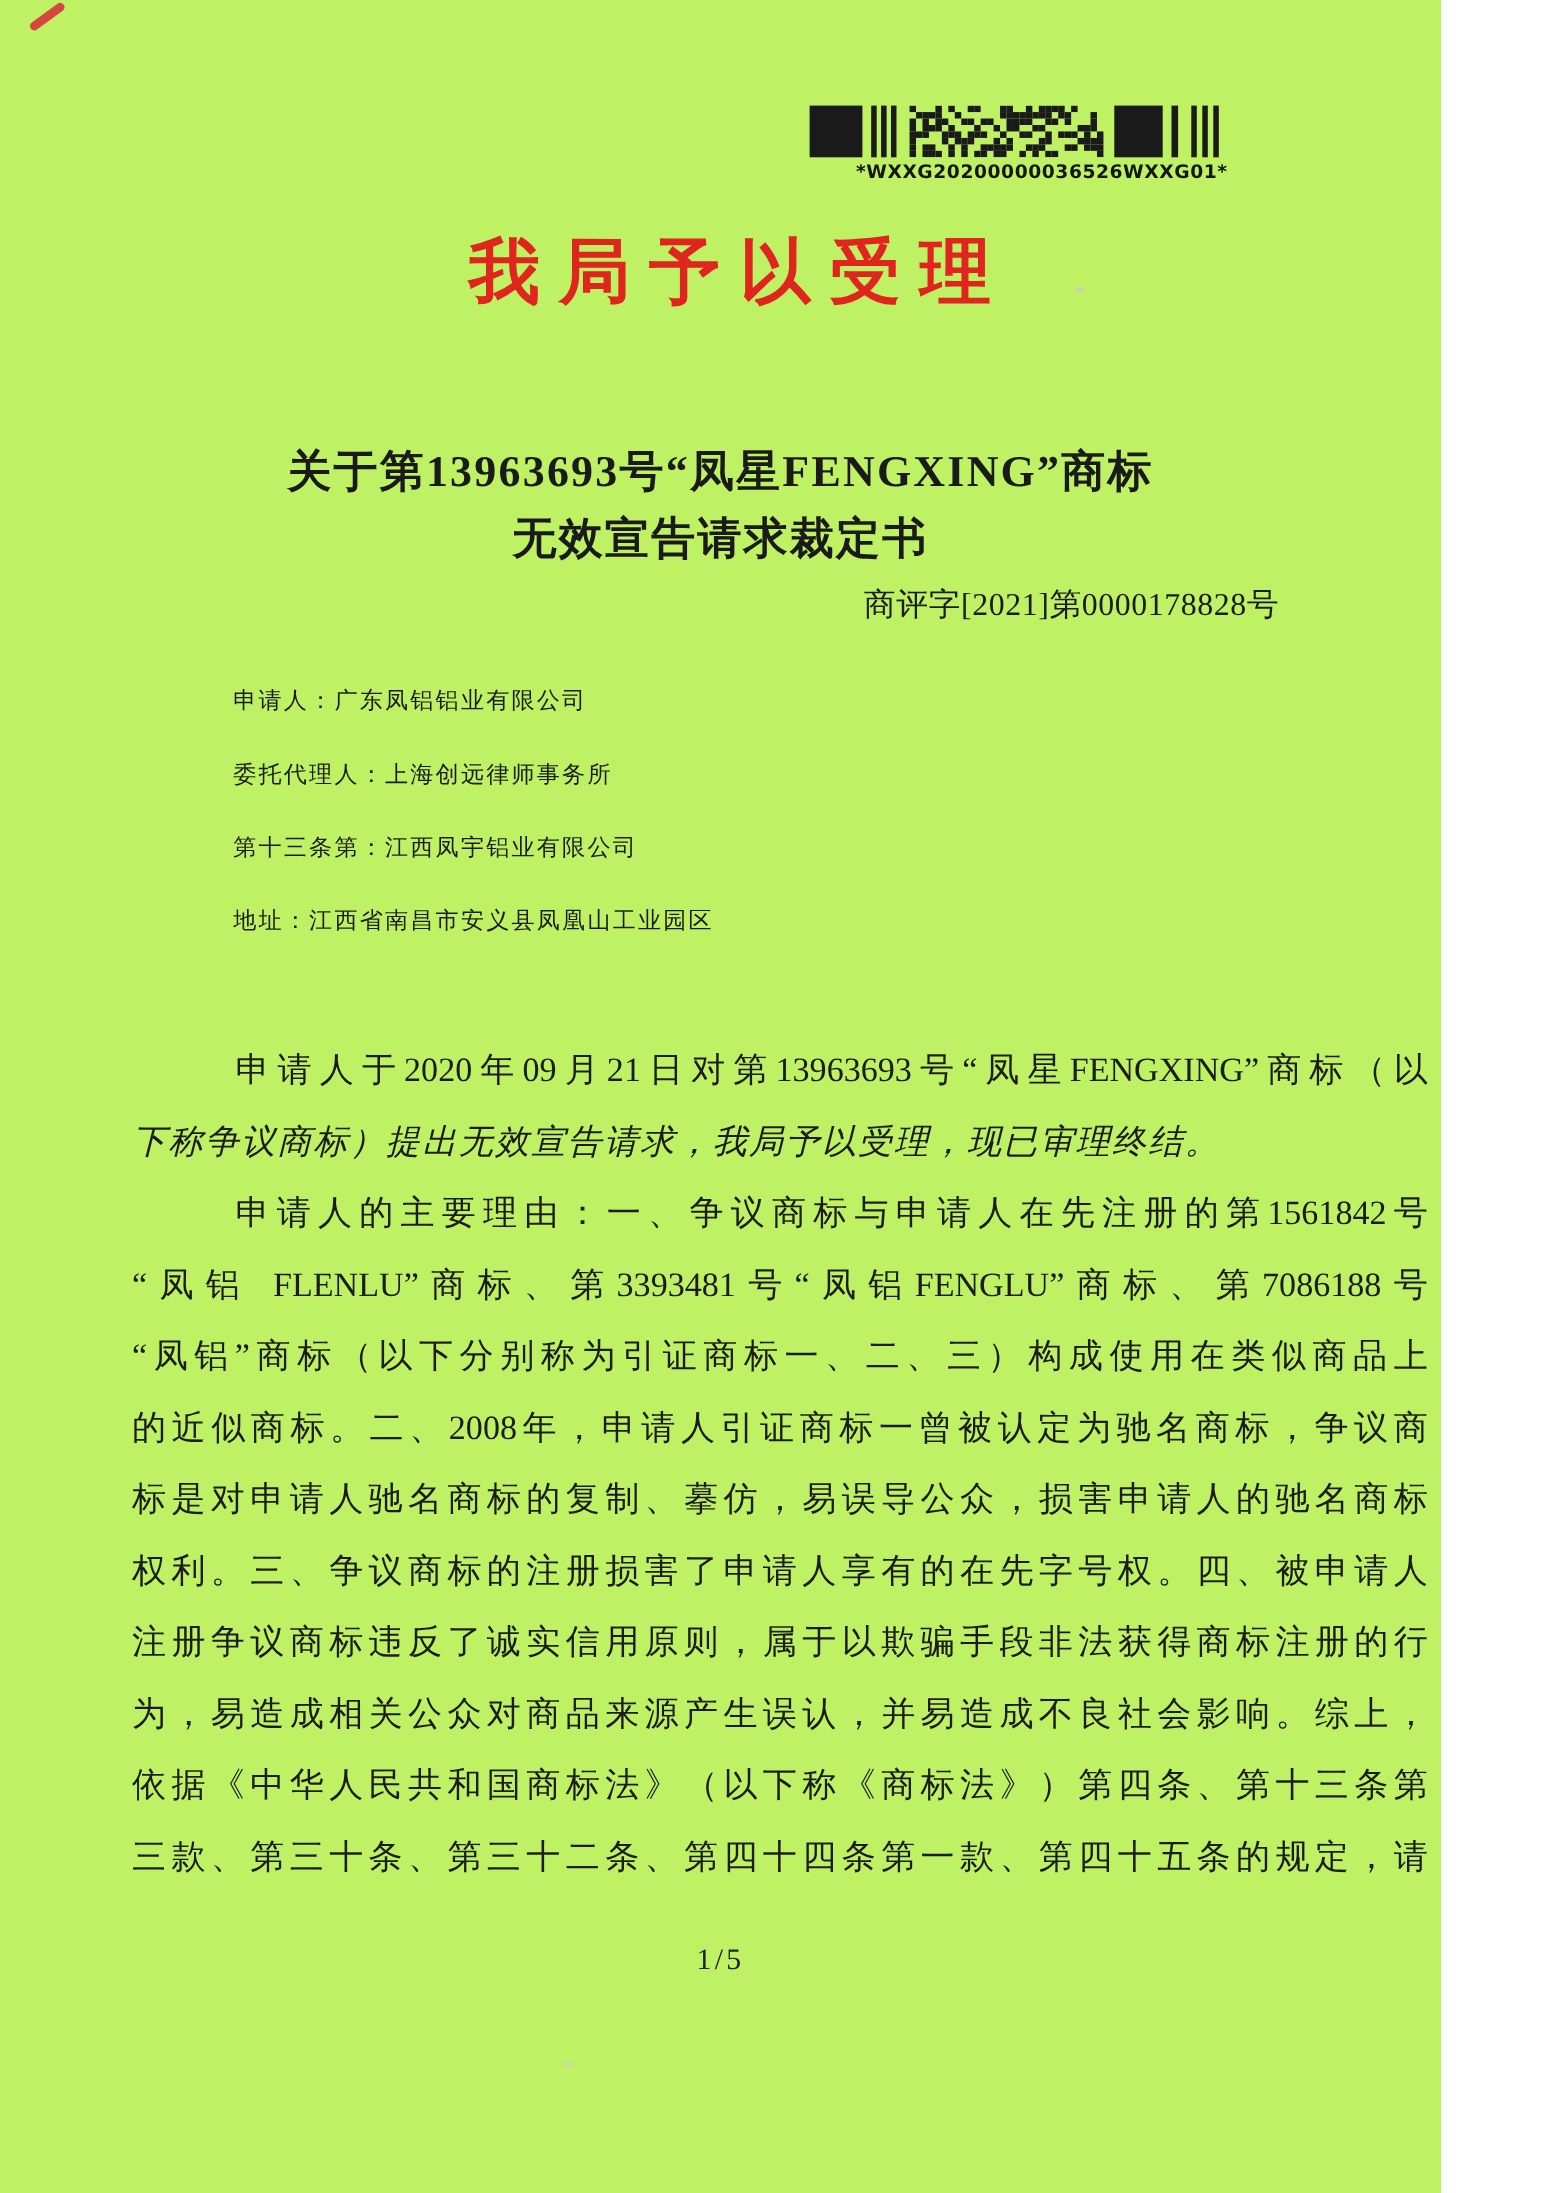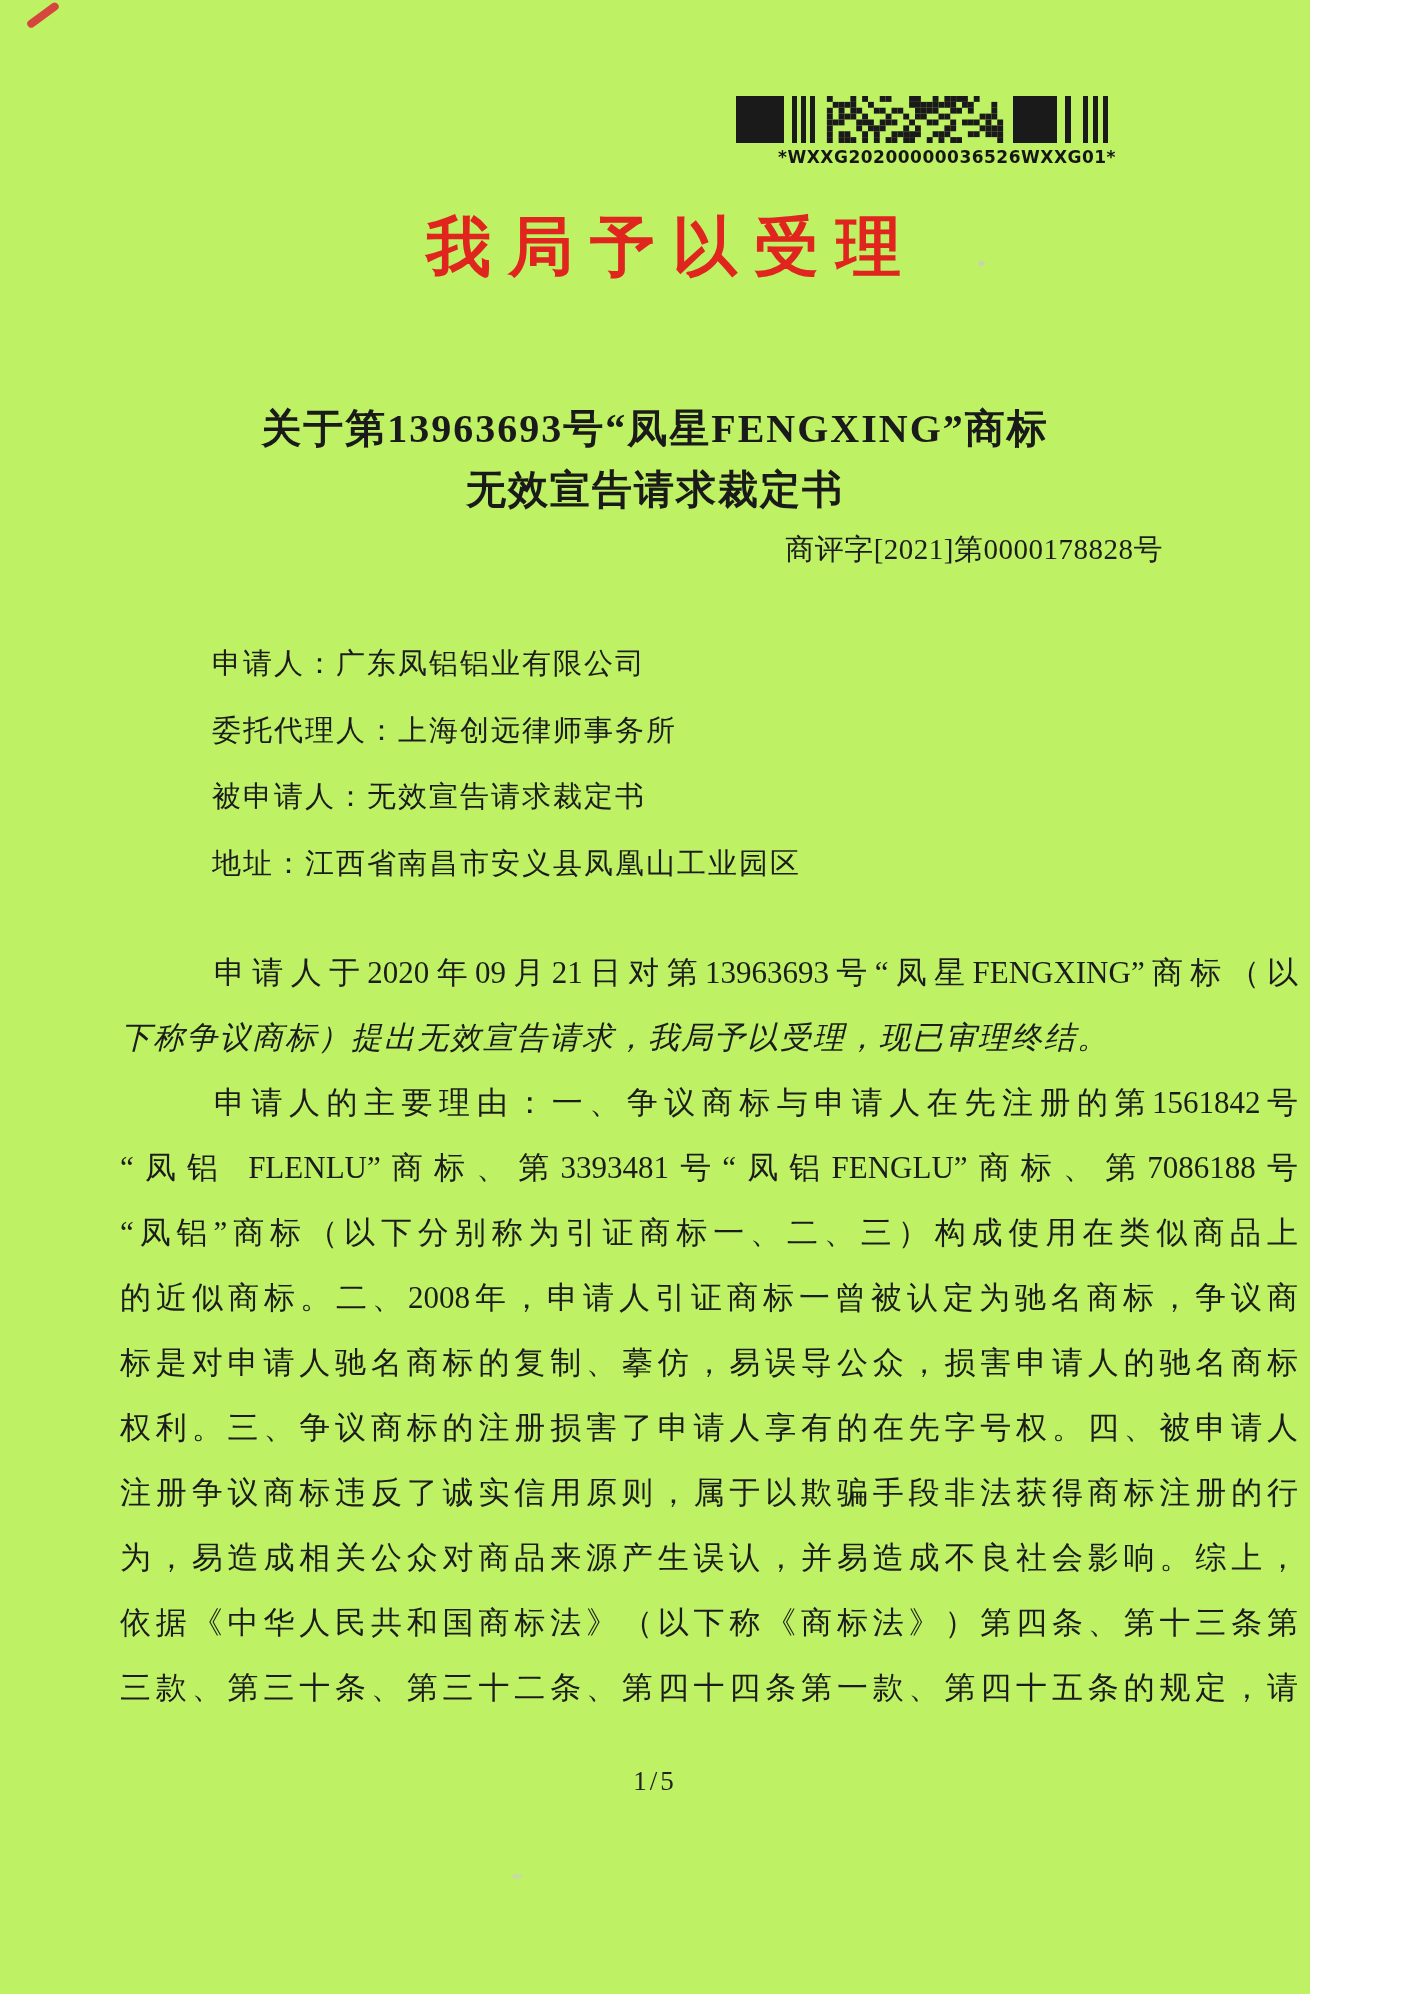--- a/index.html
+++ b/index.html
@@ -55,22 +55,22 @@
     font-size:40px;line-height:61px;
     font-weight:600;letter-spacing:2px;color:#1a1a1a;
   }
 
   .case-no{
     position:absolute;top:530px;right:147px;
     font-size:29px;letter-spacing:.5px;color:#1c1c1c;
   }
 
   .parties{
-    position:absolute;left:212px;top:630px;
-    font-size:29px;line-height:66.5px;letter-spacing:2px;color:#1c1c1c;
+    position:absolute;left:212px;top:604px;
+    font-size:21px;line-height:66.5px;letter-spacing:2px;color:#1c1c1c;
   }
 
   .bodytext{
     position:absolute;left:120px;top:940px;width:1178px;
     font-size:31px;color:#1c1c1c;
   }
   .bodytext .line{
     height:65px;line-height:65px;
     text-align:justify;text-align-last:justify;
     white-space:nowrap;letter-spacing:0;
@@ -241,21 +241,21 @@
   <div class="doc-title">
     <div>关于第13963693号“凤星FENGXING”商标</div>
     <div>无效宣告请求裁定书</div>
   </div>
 
   <div class="case-no">商评字[2021]第0000178828号</div>
 
   <div class="parties">
     <div>申请人：广东凤铝铝业有限公司</div>
     <div>委托代理人：上海创远律师事务所</div>
-    <div>被申请人：无效宣告请求裁定书</div>
+    <div>第十三条第：江西凤宇铝业有限公司</div>
     <div>地址：江西省南昌市安义县凤凰山工业园区</div>
   </div>
 
   <div class="bodytext">
     <div class="line just ind">申请人于2020年09月21日对第13963693号“凤星FENGXING”商标（以</div>
     <div class="line natural">下称争议商标）提出无效宣告请求，我局予以受理，现已审理终结。</div>
     <div class="line just ind">申请人的主要理由：一、争议商标与申请人在先注册的第1561842号</div>
     <div class="line just">“凤铝 FLENLU”商标、第3393481号“凤铝FENGLU”商标、第7086188号</div>
     <div class="line just">“凤铝”商标（以下分别称为引证商标一、二、三）构成使用在类似商品上</div>
     <div class="line just">的近似商标。二、2008年，申请人引证商标一曾被认定为驰名商标，争议商</div>

